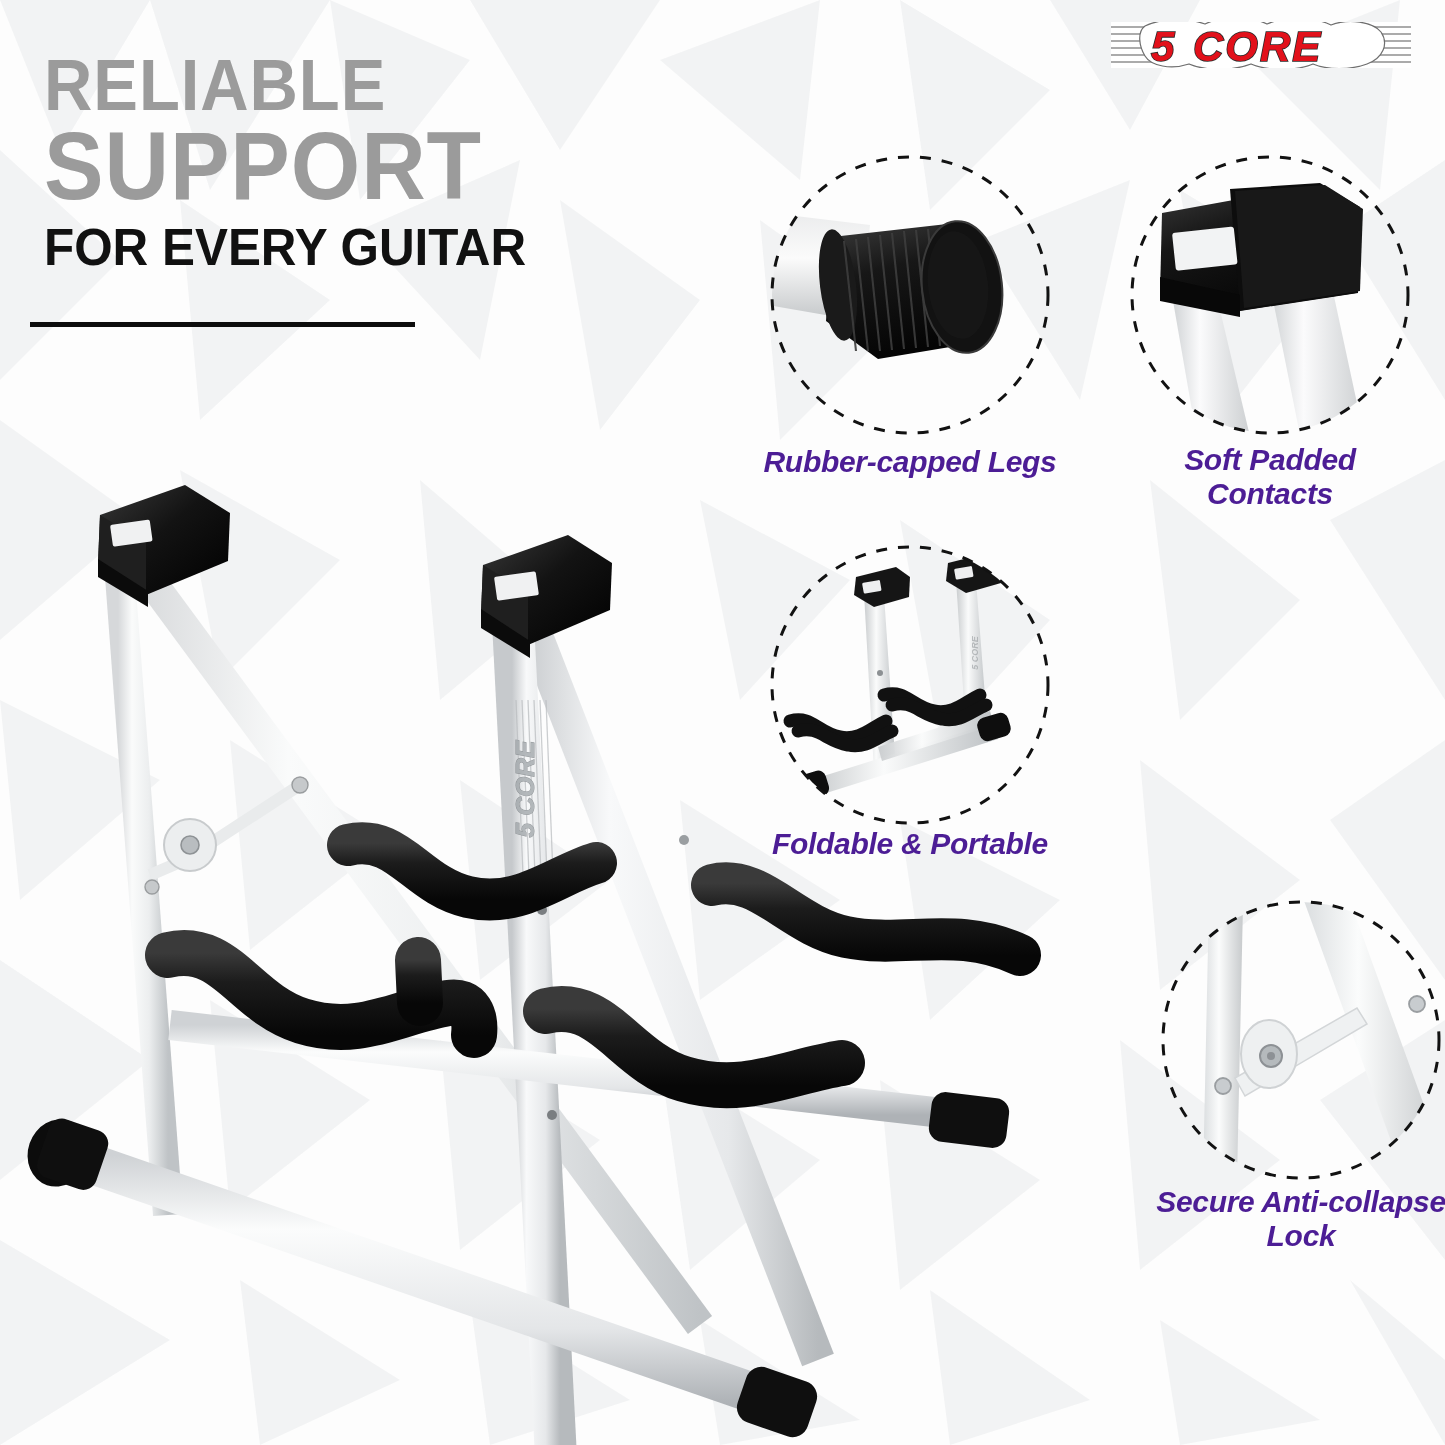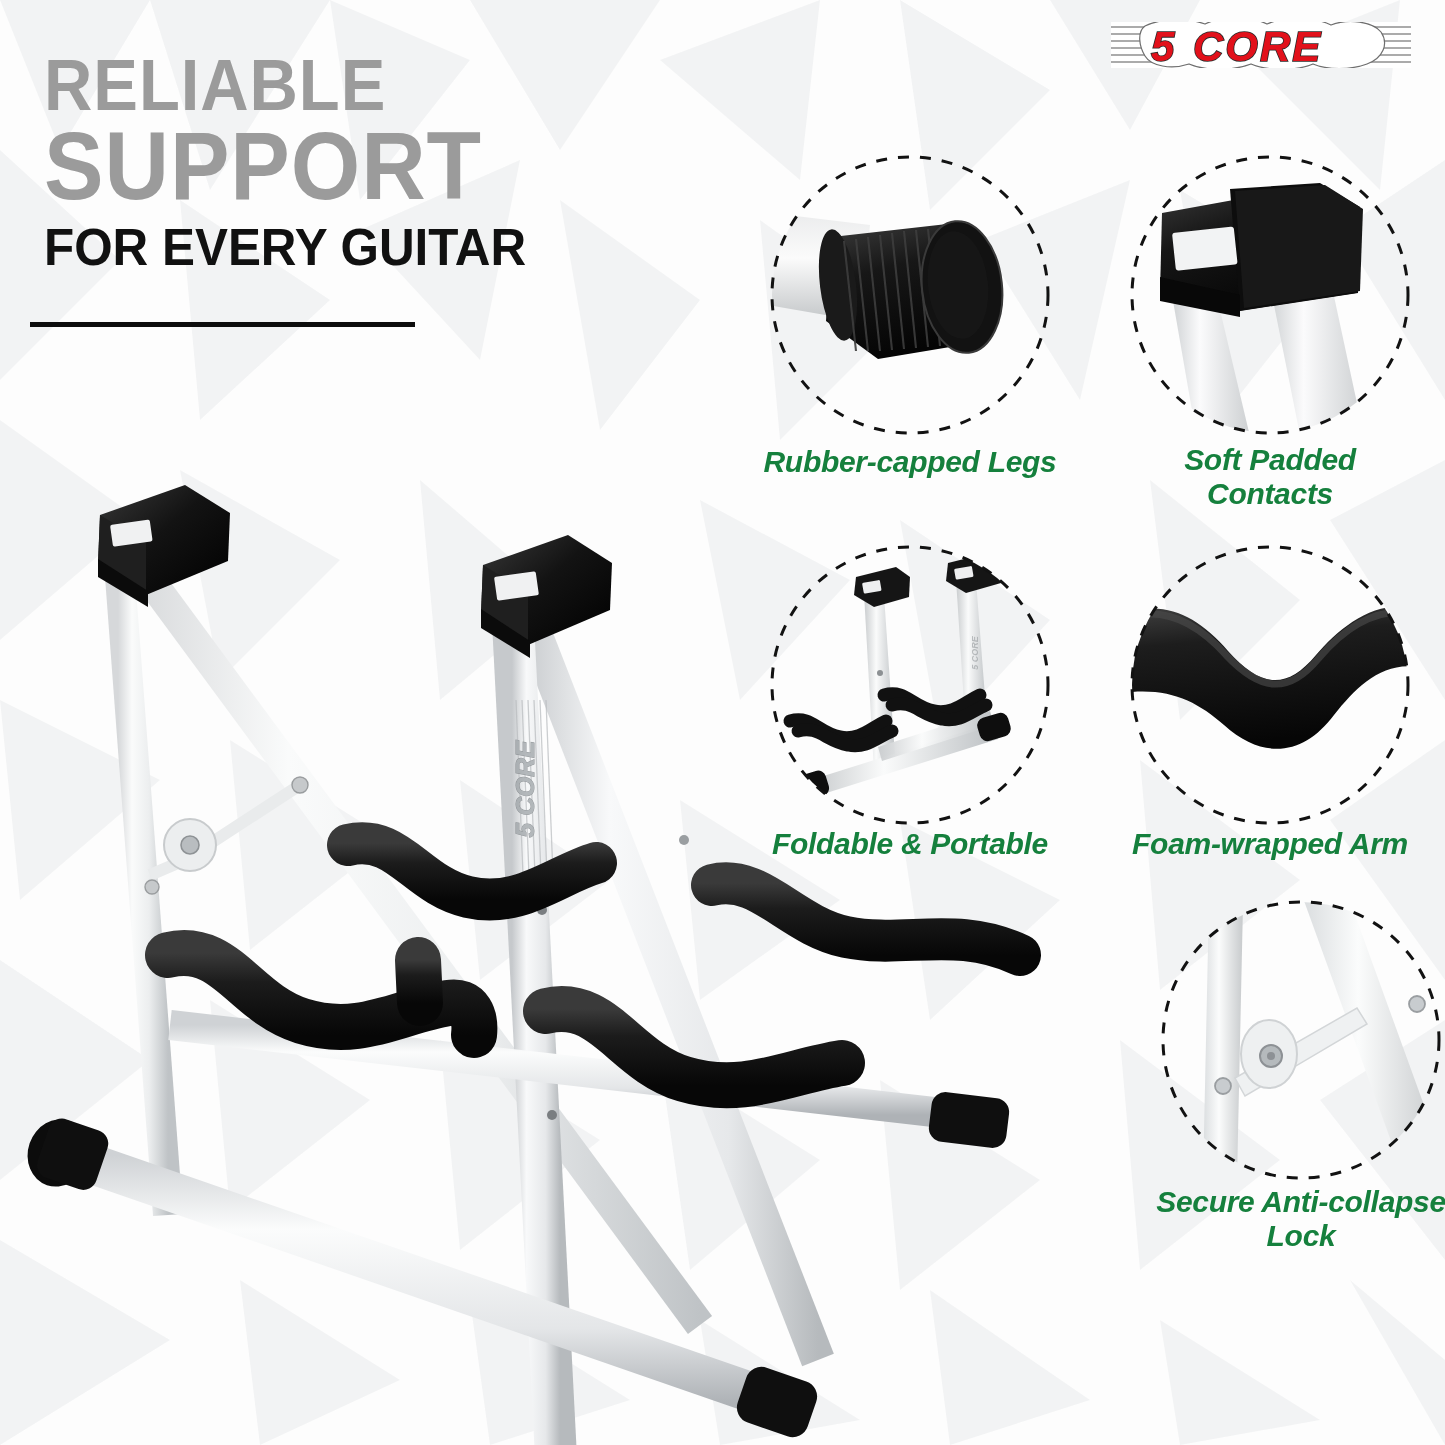--- a/index.html
+++ b/index.html
@@ -34,21 +34,21 @@
     position:absolute;left:30px;top:322px;width:385px;height:5px;background:#0d0d0d;
   }
 
   
   .brand{position:absolute;right:24px;top:14px;width:320px;height:62px;}
 
   
   .callout{position:absolute;}
   .callout .disc{position:absolute;left:0;top:0;}
   .clabel{
-    position:absolute;text-align:center;color:#15803d;
+    position:absolute;text-align:center;color:#4c1d95;
     font-weight:bold;font-style:italic;font-size:30px;line-height:1.12;
     letter-spacing:-0.3px;white-space:pre-line;
   }
 
   
   .hero{position:absolute;left:0px;top:455px;width:1080px;height:990px;}
 </style>
 </head>
 <body>
 
@@ -380,43 +380,20 @@
         <g opacity="0.55">
           <text x="218" y="118" font-family="'Liberation Sans',sans-serif" font-size="9" font-weight="bold" font-style="italic" fill="#8d9295" text-anchor="middle" transform="rotate(-90 218 118)">5 CORE</text>
         </g>
         <circle cx="120" cy="138" r="3" fill="#8c9093"></circle>
       </g>
       <circle cx="150" cy="150" r="138" fill="none" stroke="#121212" stroke-width="3" stroke-dasharray="11 11"></circle>
     </svg>
     <div class="clabel" style="left:-48px;top:292px;width:396px;">Foldable &amp; Portable</div>
   </div>
 
-  <div class="callout" style="left:1120px;top:535px;width:300px;height:340px;">
-    <svg class="disc" viewBox="0 0 300 300" width="300" height="300">
-      <defs>
-        <linearGradient id="f4g" x1="0" y1="0" x2="0.2" y2="1">
-          <stop offset="0%" stop-color="#434343"></stop>
-          <stop offset="30%" stop-color="#1d1d1d"></stop>
-          <stop offset="100%" stop-color="#060606"></stop>
-        </linearGradient>
-        <clipPath id="f4clip">
-            <circle cx="150" cy="150" r="138"></circle>
-          </clipPath>
-      </defs>
-      <g clip-path="url(#f4clip)">
-        <path d="M-20,92 C30,58 72,74 108,116 C140,152 166,156 196,120
-                 C218,94 252,66 290,72 L300,132 C262,126 236,152 214,180
-                 C184,220 144,226 104,190 C72,162 40,148 -20,162 Z" fill="url(#f4g)"></path>
-        <path d="M-20,96 C28,64 70,80 106,120 C140,156 168,160 198,124
-                 C220,98 252,72 292,78" fill="none" stroke="#4a4a4a" stroke-width="7" opacity="0.65"></path>
-      </g>
-      <circle cx="150" cy="150" r="138" fill="none" stroke="#121212" stroke-width="3" stroke-dasharray="11 11"></circle>
-    </svg>
-    <div class="clabel" style="left:-48px;top:292px;width:396px;">Foam-wrapped Arm</div>
-  </div>
 
   <div class="callout" style="left:1151px;top:890px;width:300px;height:360px;">
     <svg class="disc" viewBox="0 0 300 300" width="300" height="300">
       <defs>
         <linearGradient id="f5t" x1="0" y1="0" x2="1" y2="0">
           <stop offset="0%" stop-color="#dadddf"></stop>
           <stop offset="40%" stop-color="#fbfcfc"></stop>
           <stop offset="100%" stop-color="#c7cacc"></stop>
         </linearGradient>
         <clipPath id="f5clip">

